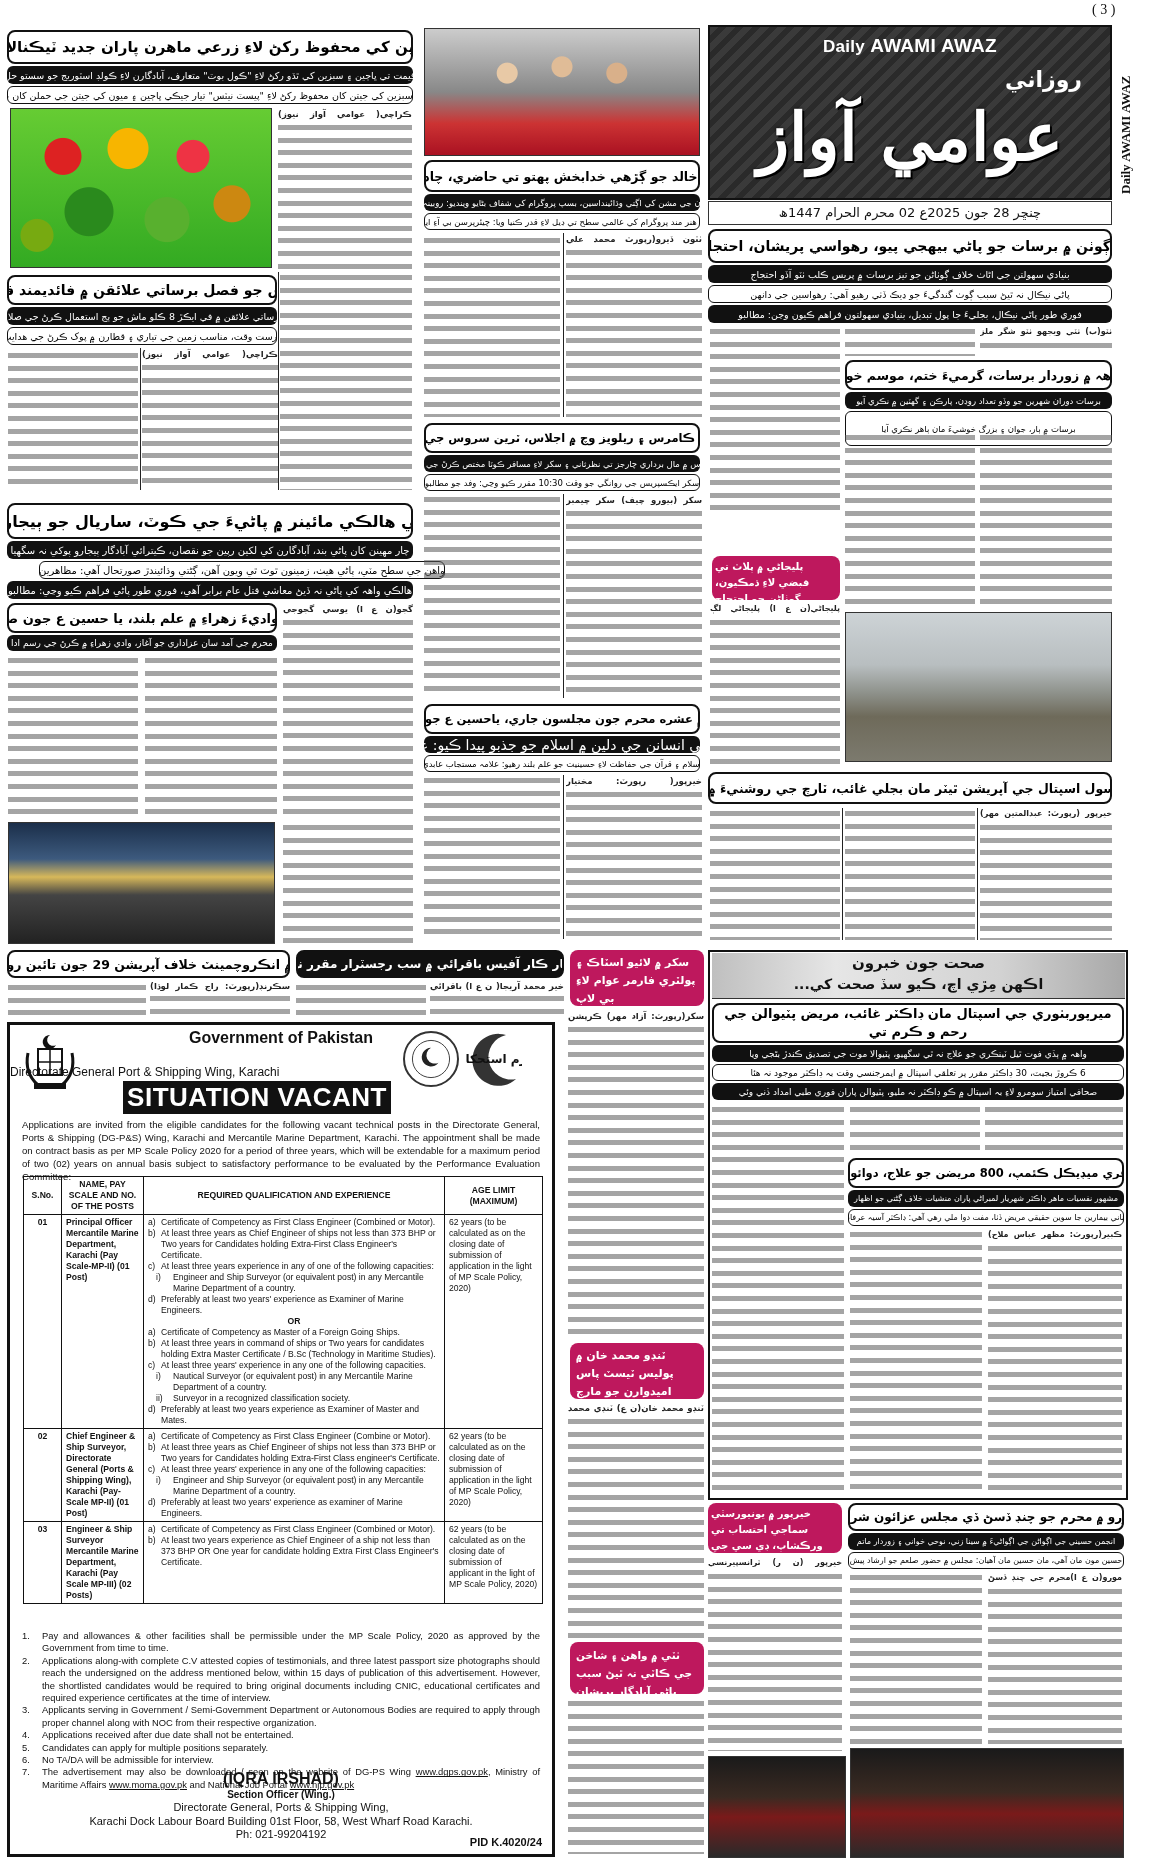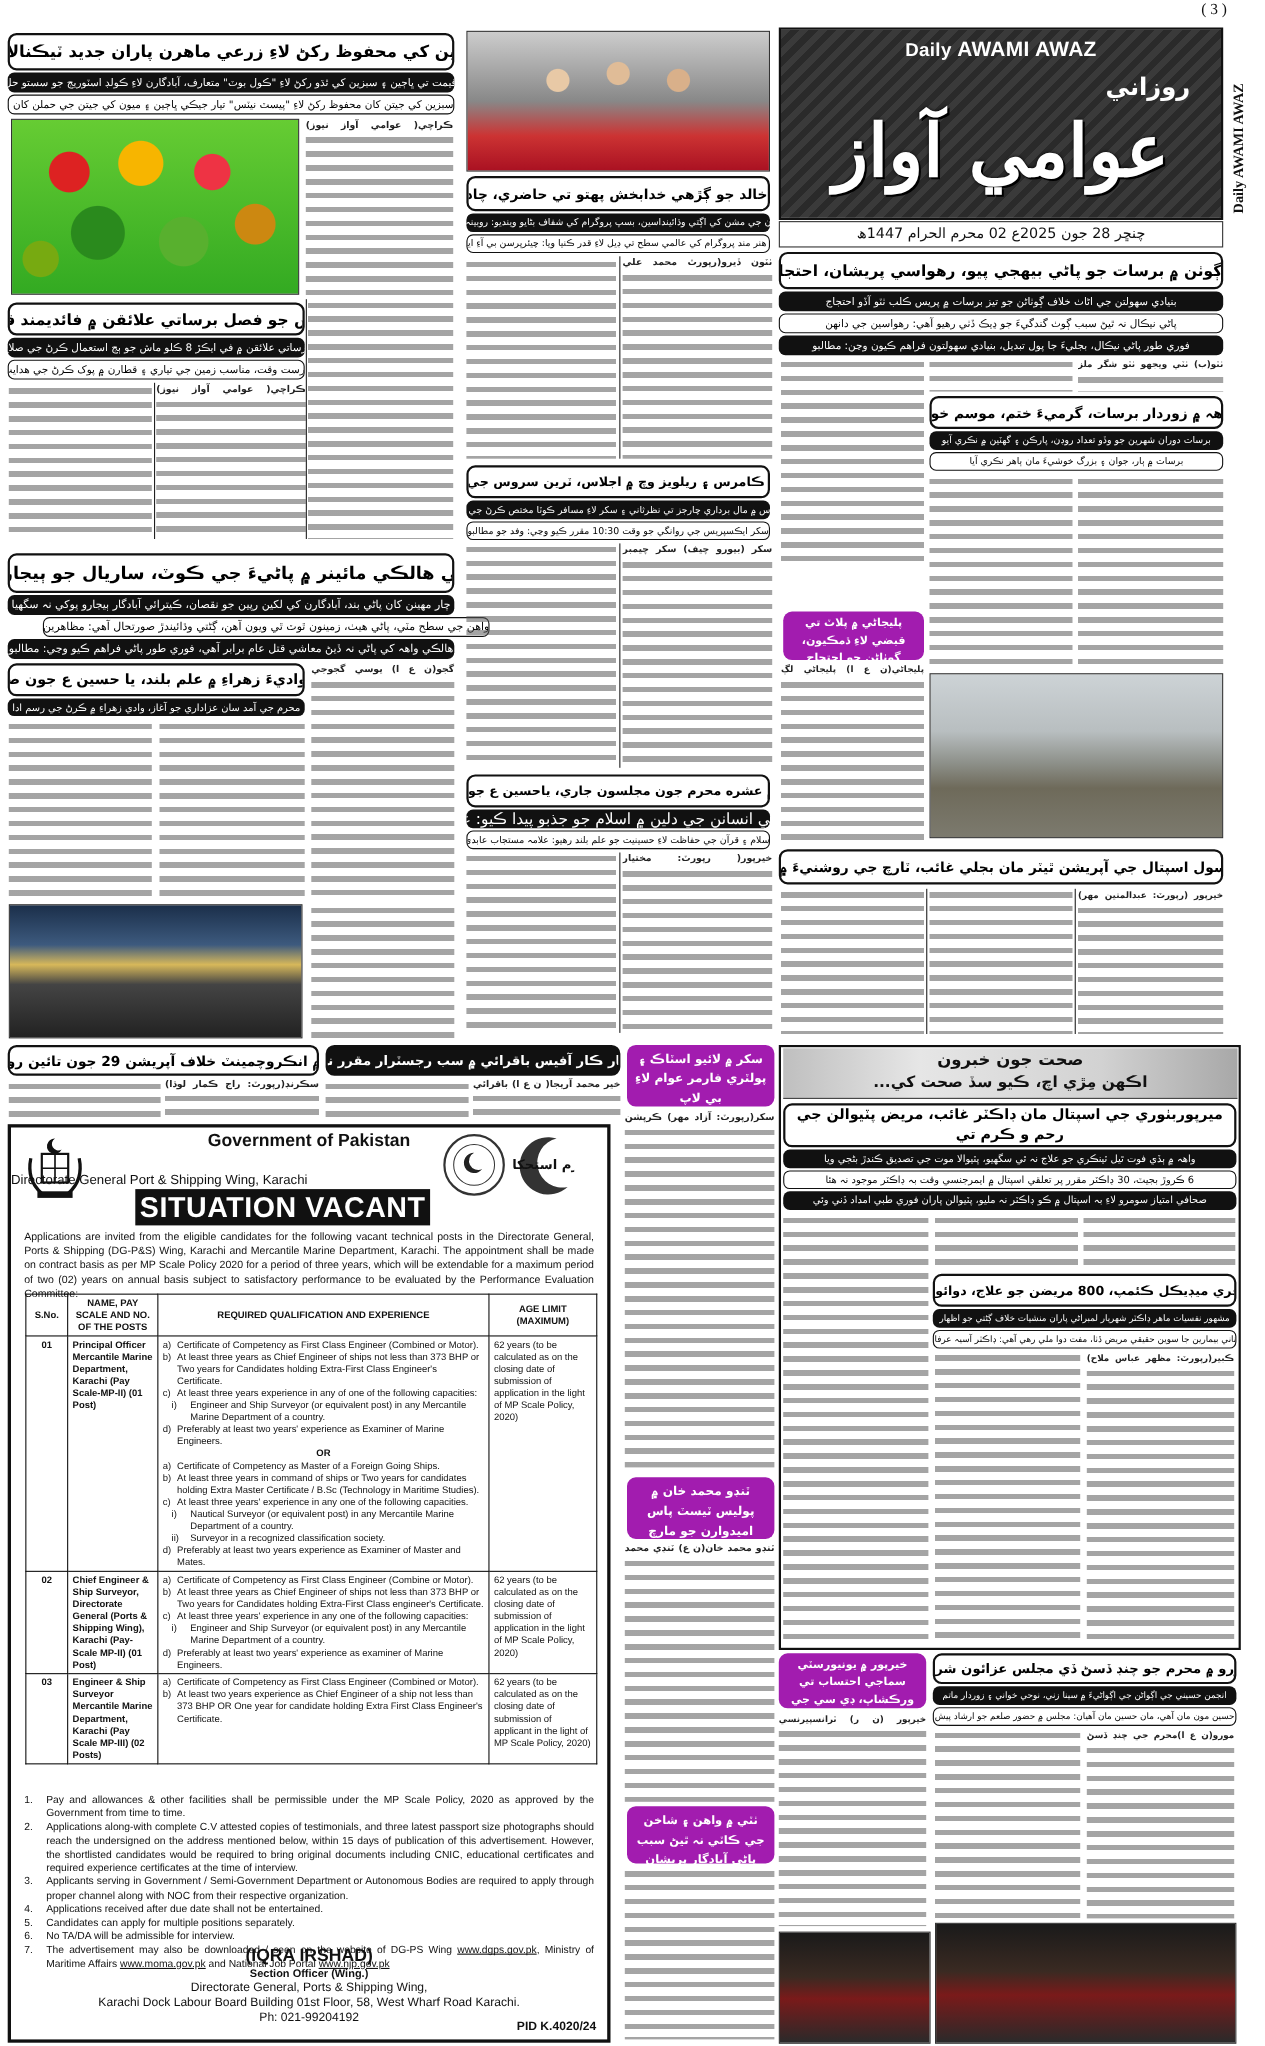--- a/index.html
+++ b/index.html
@@ -71,22 +71,22 @@
   .ph-crowd { background: linear-gradient(180deg, #1a1a1a 0%, #3a2a22 40%, #7a1a1a 60%, #2a2a2a 100%); }
 
   
   .health { position: absolute; left: 712px; top: 953px; width: 413px; height: 46px;
     background: linear-gradient(90deg, #bfbfbf, #e6e6e6 30%, #d2d2d2 70%, #a8a8a8);
     border-bottom: 1px solid #333; direction: rtl; text-align: center; }
   .health .t1 { font-size: 15px; font-weight: bold; color: #111; line-height: 20px; }
   .health .t2 { font-size: 14px; font-weight: bold; color: #111; line-height: 22px; }
 
   
-  .dark-box { position: absolute; background: #a21caf; color: #fff; border-radius: 8px; direction: rtl;
-    text-align: center; font-size: 12px; font-weight: bold; line-height: 18px; padding: 4px 6px; }
+  .dark-box { position: absolute; background: #be185d; color: #fff; border-radius: 8px; direction: rtl;
+    text-align: left; font-size: 12px; font-weight: bold; line-height: 18px; padding: 4px 6px; }
 
   
   .ad { position: absolute; left: 7px; top: 1022px; width: 548px; height: 835px; border: 3px solid #111;
     font-family: "Liberation Sans", sans-serif; color: #111; background: #fff; }
   .ad .gov { position: absolute; left: 0; right: 0; top: 4px; text-align: center; font-weight: bold; font-size: 16px; line-height: 17px; }
   .ad .dir { position: absolute; left: 0; right: 0; top: 40px; text-align: left; font-size: 12px; }
   .ad .banner { position: absolute; left: 113px; top: 56px; width: 268px; height: 33px; background: #111; color: #fff;
     text-align: center; font-family: Liberation Sans, sans-serif; font-weight: bold; font-size: 26px; line-height: 33px; letter-spacing: 0.5px; }
   .ad .emblem { position: absolute; left: 10px; top: 8px; width: 60px; height: 60px; }
   .ad .logo2 { position: absolute; left: 393px; top: 6px; width: 56px; height: 56px; border-radius: 50%;
@@ -211,21 +211,21 @@
 <div class="sub-dark" style="left:708px;top:265px;width:404px;height:18px;font-size:9.5px;">بنيادي سهولتن جي اڻاٺ خلاف ڳوٺاڻن جو تيز برسات ۾ پريس ڪلب ٺٽو آڏو احتجاج</div>
 <div class="sub-light" style="left:708px;top:285px;width:404px;height:18px;font-size:9.5px;">پاڻي نيڪال نہ ٿيڻ سبب ڳوٺ گندگيءَ جو ڍيڪ ڏٺي رهيو آهي: رهواسين جي دانهن</div>
 <div class="sub-dark" style="left:708px;top:305px;width:404px;height:18px;font-size:9.5px;">فوري طور پاڻي نيڪال، بجليءَ جا پول تبديل، بنيادي سهولتون فراهم ڪيون وڃن: مطالبو</div>
 <div class="txt" style="left:980px;top:326px;width:132px;height:12px;font-weight:bold;font-size:8px;">ٺٽو(ب) ٺٽي ويجهو ٺٽو شگر ملز پرسان</div>
 <div class="lines" style="left:980px;top:340px;width:132px;height:16px;"></div>
 <div class="lines" style="left:845px;top:326px;width:130px;height:30px;"></div>
 <div class="lines" style="left:710px;top:326px;width:130px;height:192px;"></div>
 
 <div class="hl" style="left:845px;top:360px;width:267px;height:30px;font-size:12.5px;">نوابشاهہ ۾ زوردار برسات، گرميءَ ختم، موسم خوشگوار</div>
 <div class="sub-dark" style="left:845px;top:392px;width:267px;height:17px;font-size:8.5px;">برسات دوران شهرين جو وڏو تعداد روڊن، پارڪن ۽ گهٽين ۾ نڪري آيو</div>
-<div class="sub-light" style="left:845px;top:411px;width:267px;height:17px;font-size:8.5px;">برسات ۾ ٻار، جوان ۽ بزرگ خوشيءَ مان ٻاهر نڪري آيا</div>
+<div class="sub-light" style="left:845px;top:411px;width:267px;height:35px;font-size:8.5px;">برسات ۾ ٻار، جوان ۽ بزرگ خوشيءَ مان ٻاهر نڪري آيا</div>
 <div class="lines" style="left:980px;top:432px;width:132px;height:175px;"></div>
 <div class="lines" style="left:845px;top:432px;width:130px;height:175px;"></div>
 
 <div class="dark-box" style="left:712px;top:556px;width:128px;height:44px;font-size:10px;line-height:16px;padding:3px;">پليجاڻي ۾ پلاٽ تي قبضي لاءِ ڌمڪيون، ڳوٺاڻن جو احتجاج</div>
 <div class="txt" style="left:710px;top:603px;width:130px;height:12px;font-weight:bold;font-size:8px;">پليجاڻي(ن ع ا) پليجاڻي لڳ متياري</div>
 <div class="lines" style="left:710px;top:617px;width:130px;height:150px;"></div>
 
 <div class="photo ph-flood" style="left:845px;top:612px;width:267px;height:150px;"></div>
 
 <div class="hl" style="left:708px;top:772px;width:404px;height:32px;font-size:12.5px;">خيرپور سول اسپتال جي آپريشن ٿيٽر مان بجلي غائب، ٽارچ جي روشنيءَ ۾ آپريشن</div>

